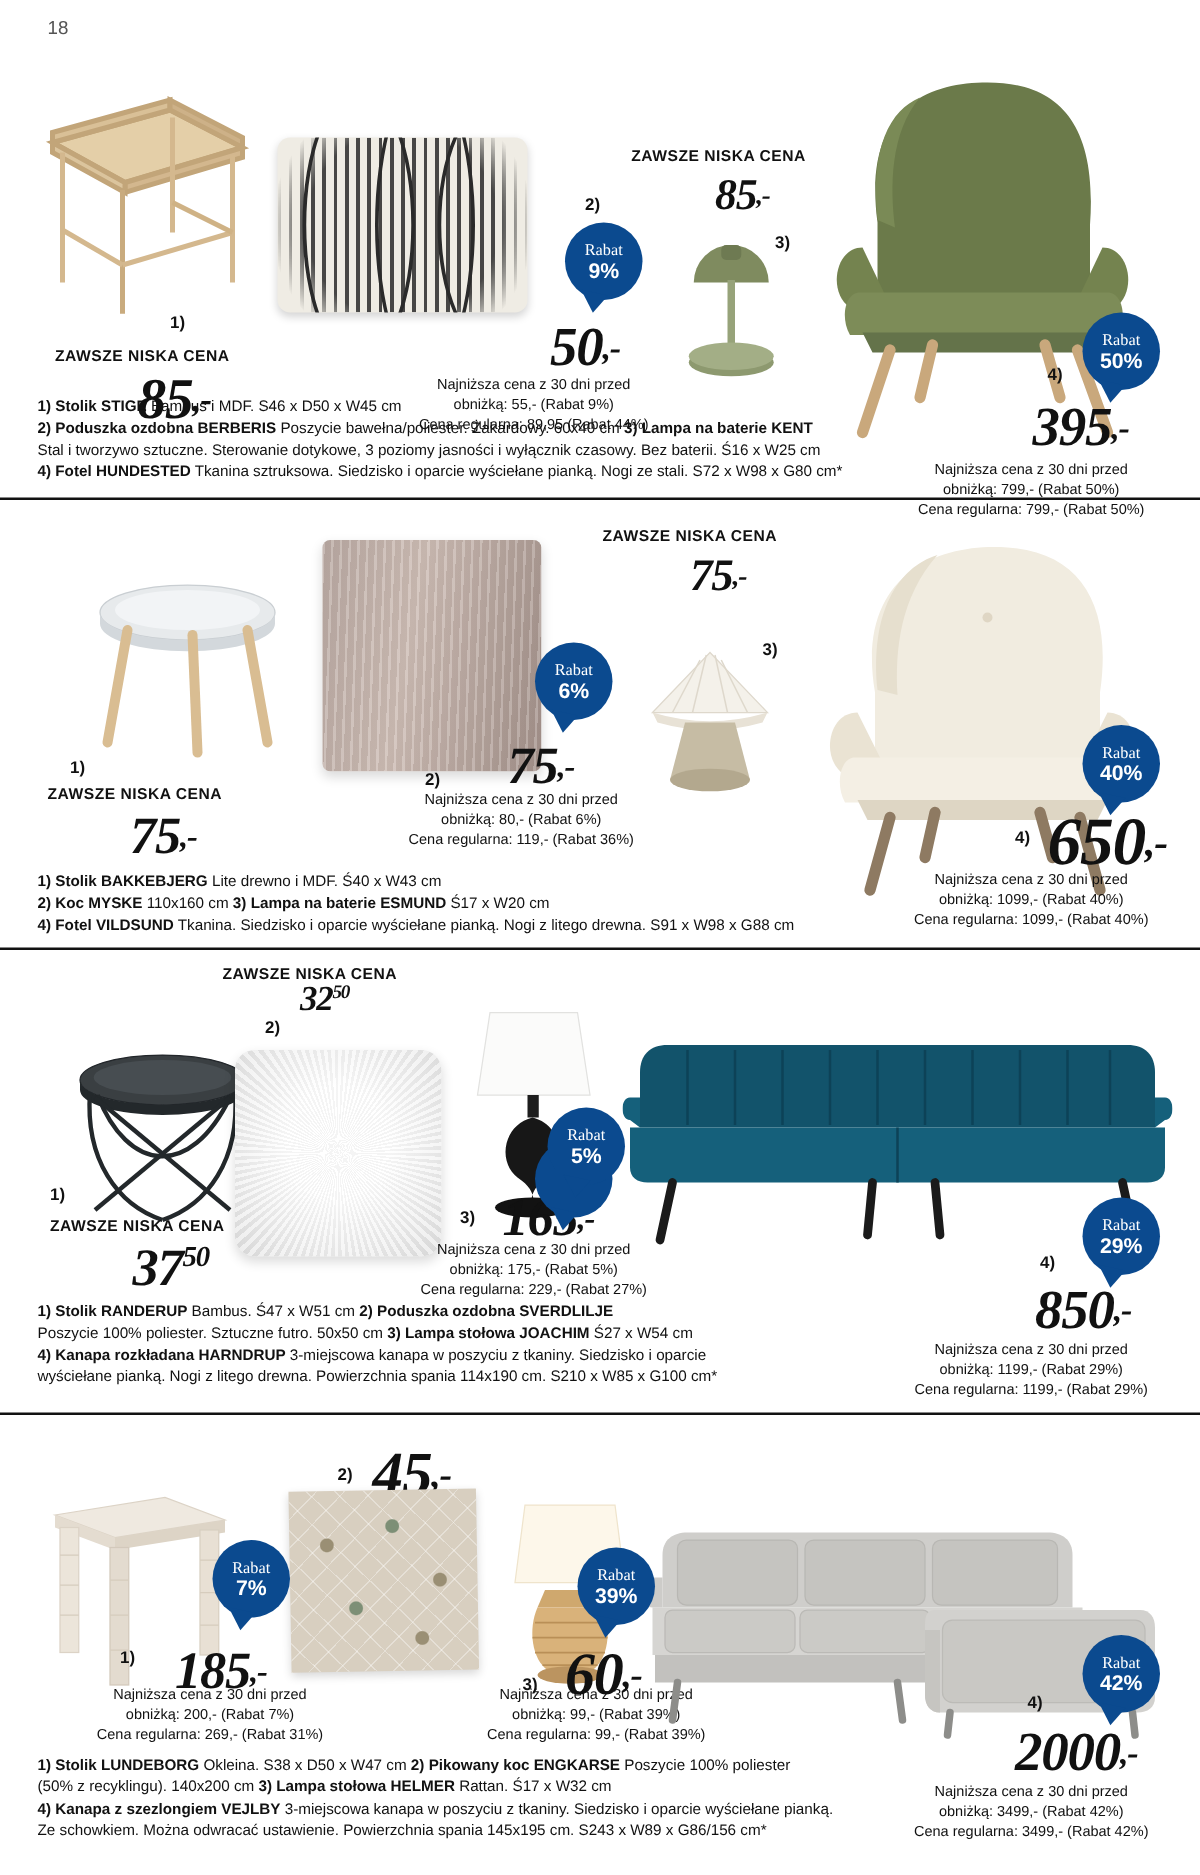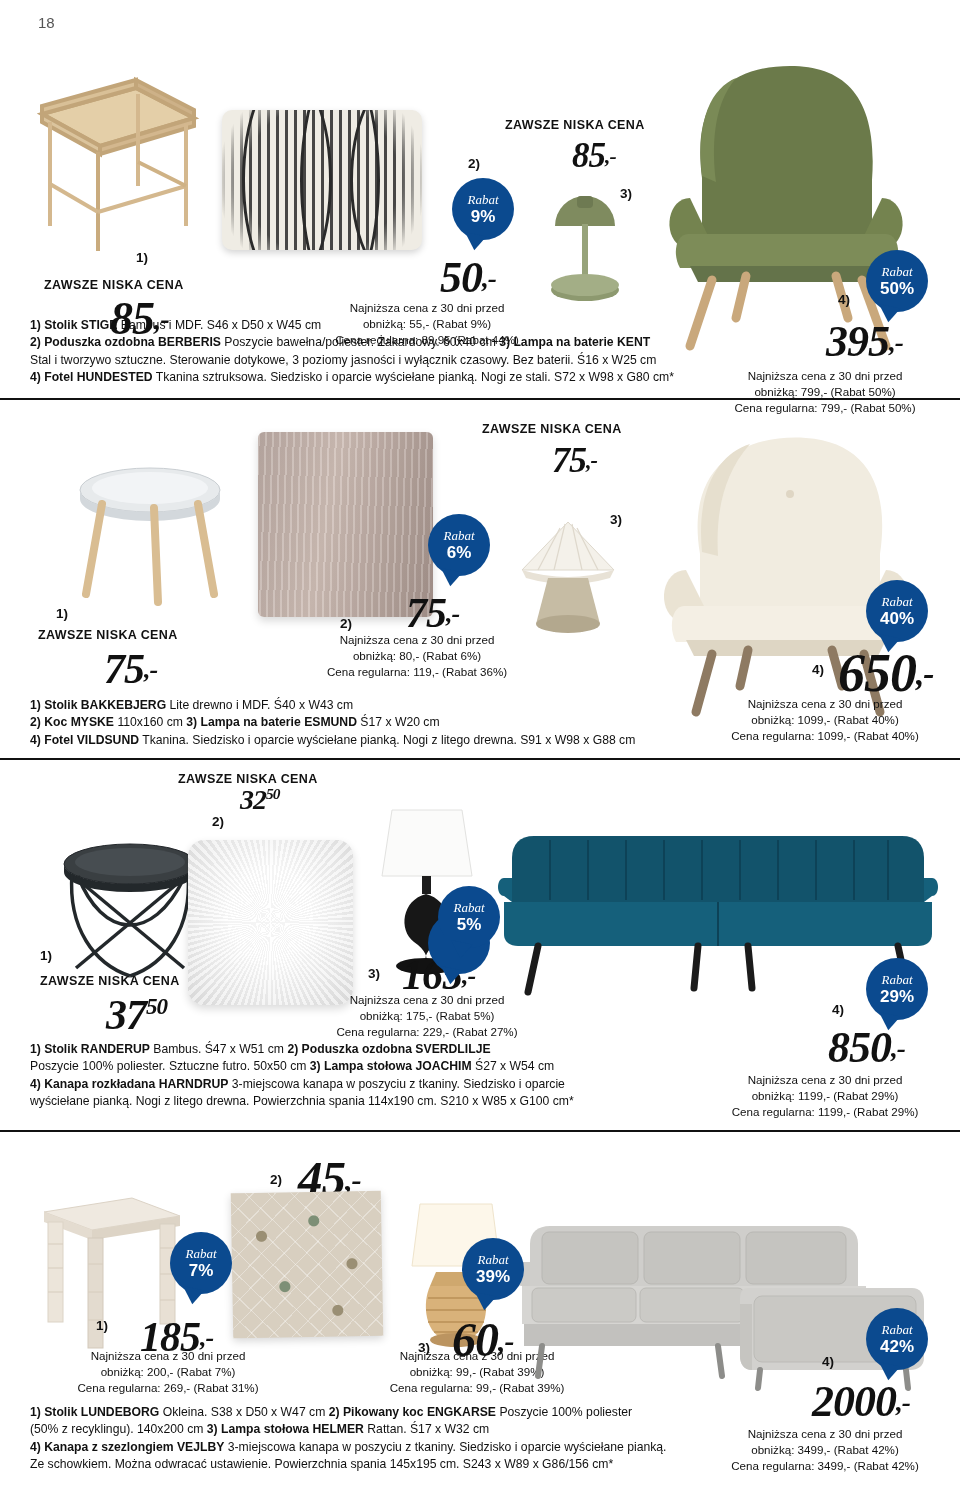--- a/index.html
+++ b/index.html
@@ -58,21 +58,21 @@
     position: absolute;
     width: 62px; height: 62px;
     border-radius: 50%;
     background: #0b4a8f;
     color: #fff;
     display: flex; flex-direction: column;
     align-items: center; justify-content: center;
     line-height: 1;
     z-index: 6;
   }
-  .rabat .r1 { font-size: 13px; font-style: italic; font-family: "Liberation Serif", serif; }
+  .rabat .r1 { font-size: 13px; font-family: "Liberation Serif", serif; }
   .rabat .r2 { font-size: 17px; font-weight: bold; margin-top: 2px; }
   .rabat::after {
     content: "";
     position: absolute;
     bottom: -10px; left: 11px;
     border-left: 13px solid transparent;
     border-right: 9px solid transparent;
     border-top: 16px solid #0b4a8f;
     transform: rotate(12deg);
   }

